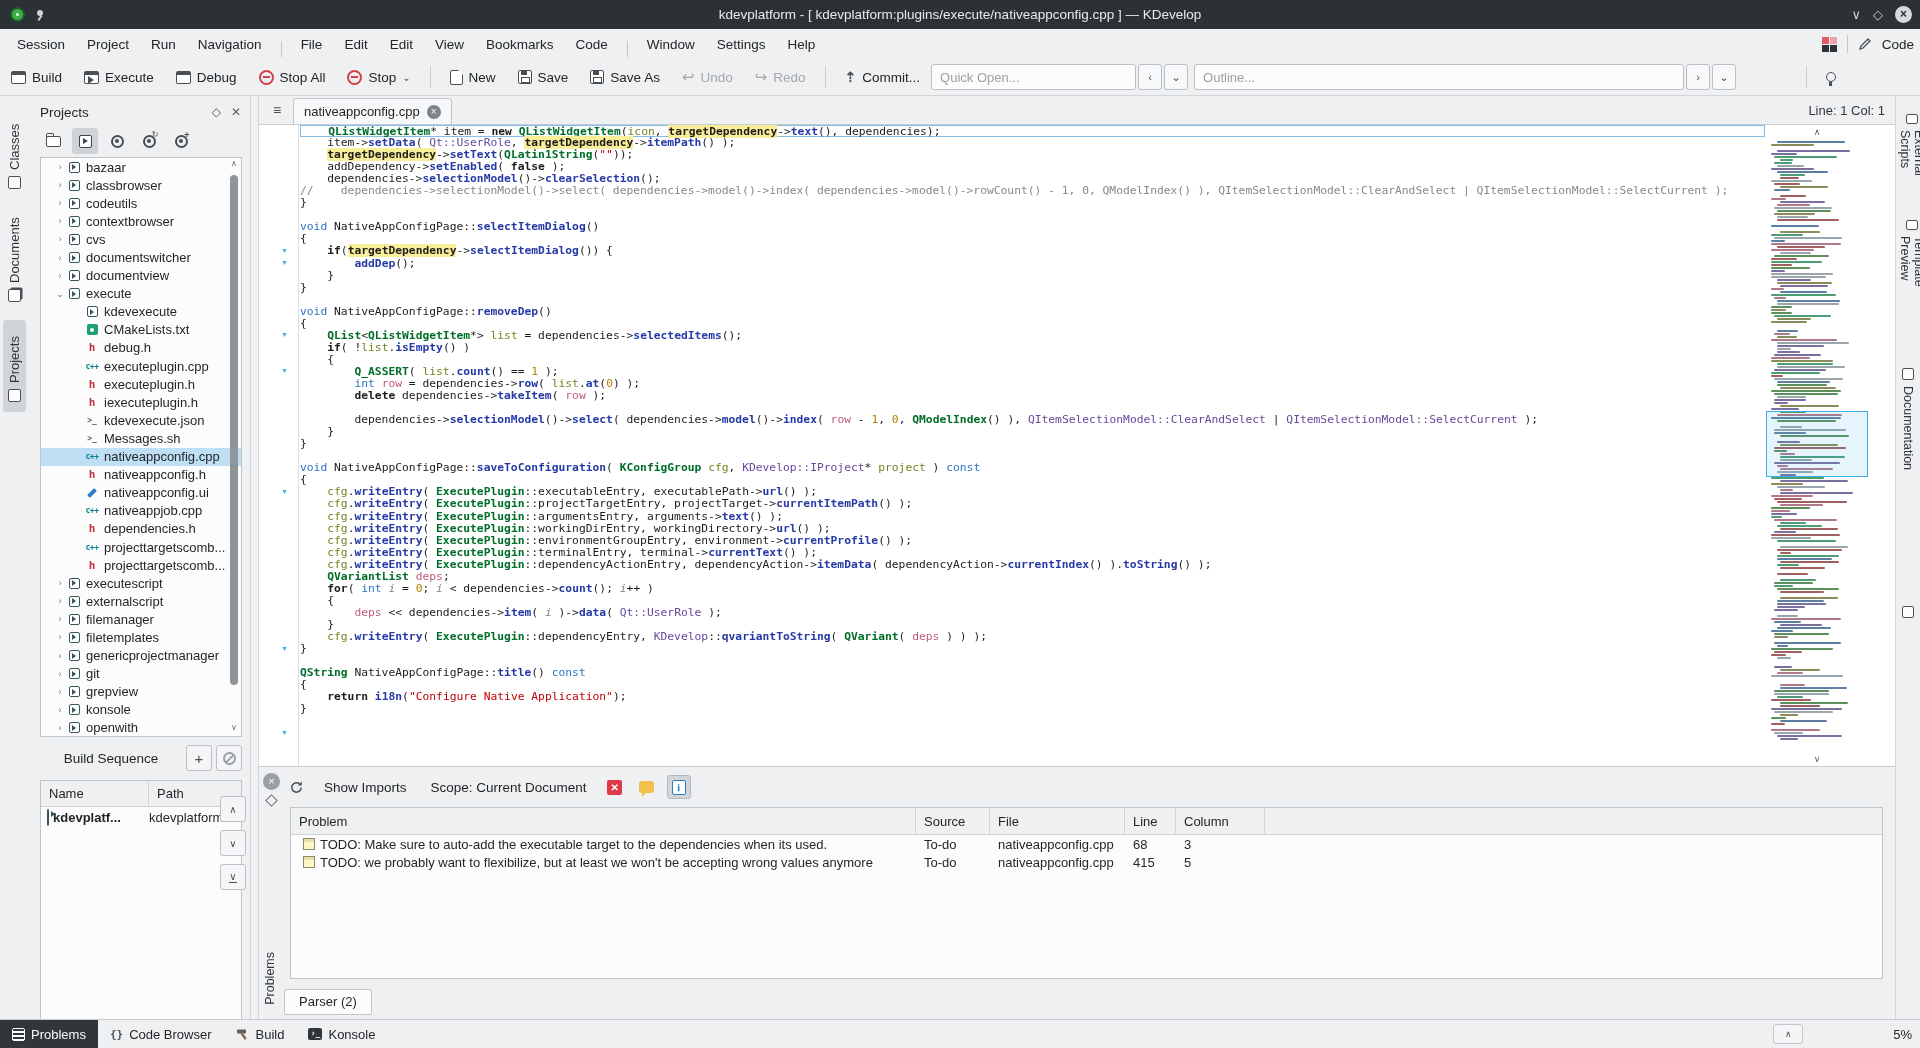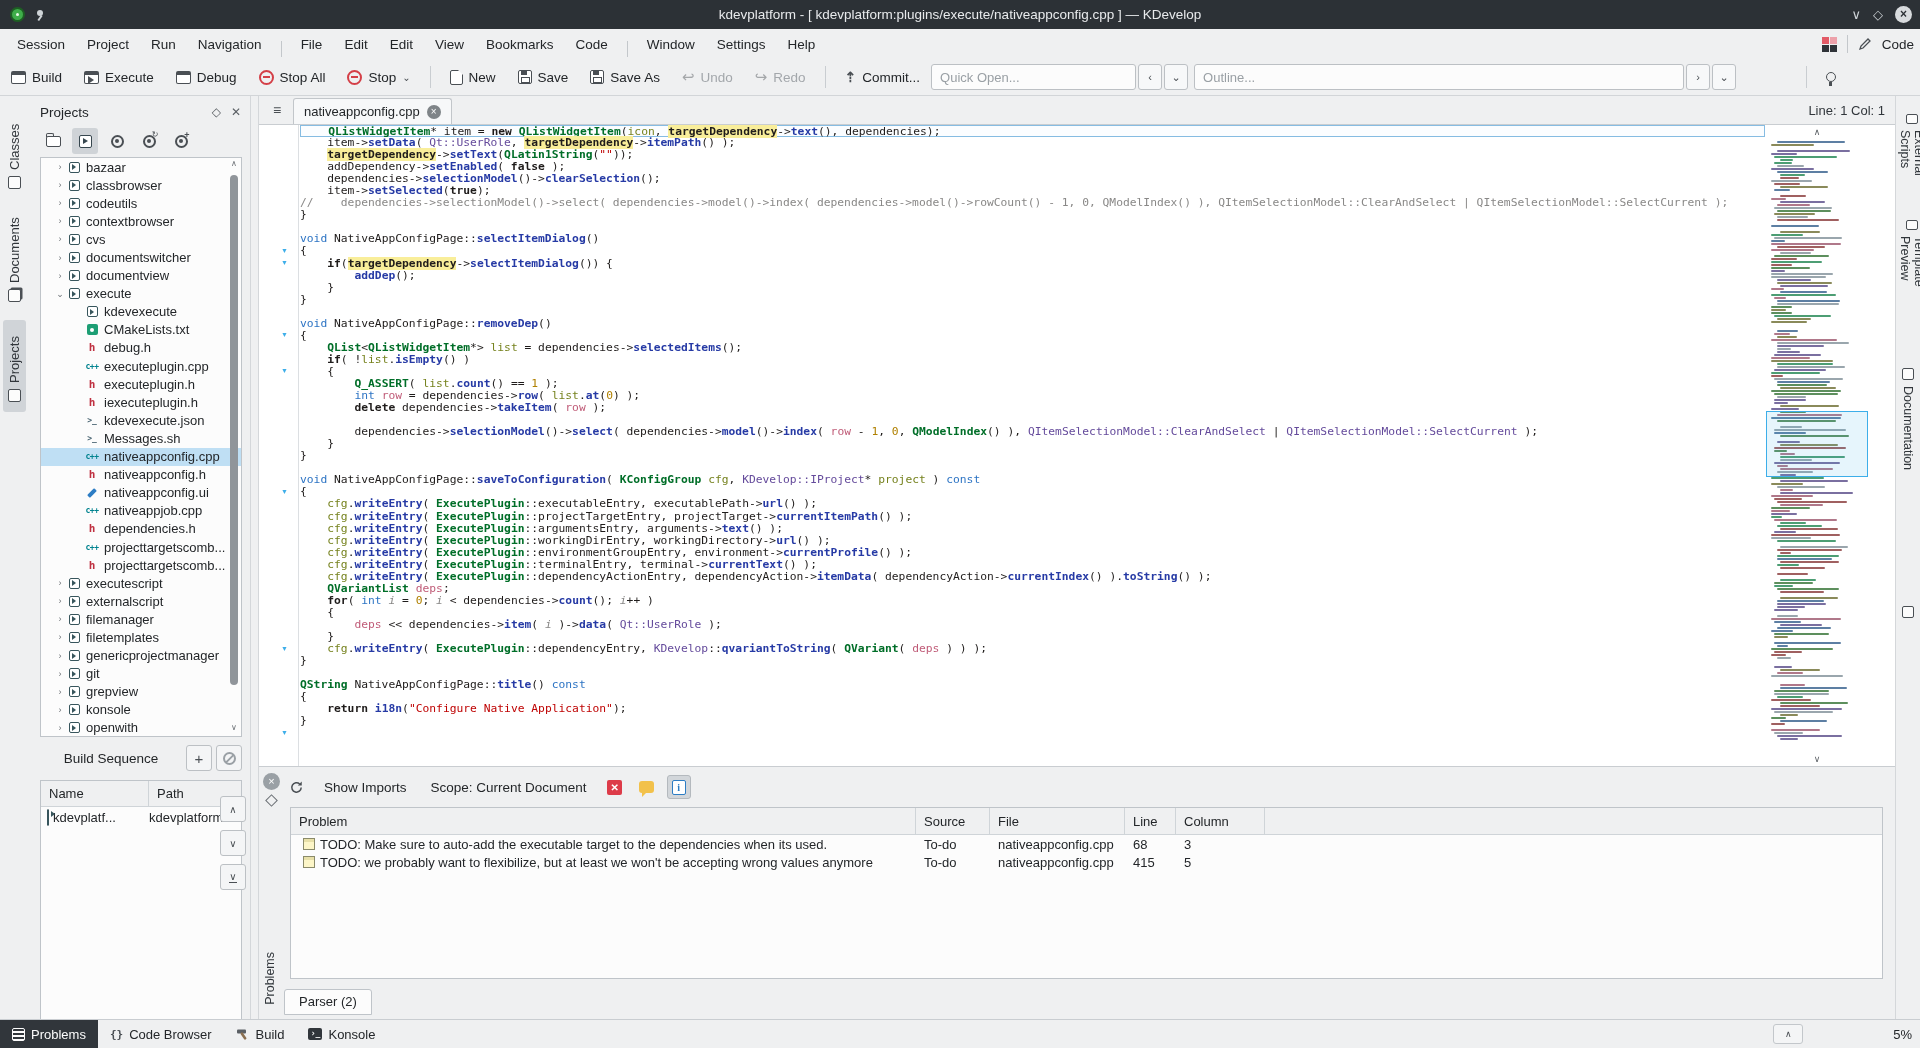--- a/index.html
+++ b/index.html
@@ -552,21 +552,21 @@
     <span class="bs-btn">
         <span class="ico-null"></span>
       </span>
   </div>
   <div id="bseq-table">
     <div class="hdr">
       <div class="c1">Name</div>
       <div class="c2">Path</div>
     </div>
     <div class="row">
-      <div class="c1" style="border-right:none;">
+      <div class="c1" style="border-right:none;font-weight:bold;">
           <span class="fico"><span class="fi-plugin"></span></span>
           <span>kdevplatf...</span>
         </div>
       <div class="c2">
           <span>kdevplatform</span>
         </div>
     </div>
   </div>
   <div class="bs-side" style="right:4px; top:700px; position:absolute;">
     <span class="bs-btn" style="font-size:10px;">∧</span>
@@ -598,21 +598,20 @@
         <span class="fold-mark" style="top: 362.8px;">▼</span>
         <span class="fold-mark" style="top: 519.58px;">▼</span>
         <span class="fold-mark" style="top: 604px;">▼</span>
       </div>
     <div id="codearea">
         <div class="code-line cur"><span class="tk-p">    </span><span class="tk-t">QListWidgetItem</span><span class="tk-p">* item = </span><span class="tk-c">new</span><span class="tk-p"> </span><span class="tk-t">QListWidgetItem</span><span class="tk-p">(</span><span class="tk-g">icon</span><span class="tk-p">, </span><span class="tk-h">targetDependency</span><span class="tk-p">-&gt;</span><span class="tk-f">text</span><span class="tk-p">(), dependencies);</span></div>
         <div class="code-line"><span class="tk-p">    item-&gt;</span><span class="tk-f">setData</span><span class="tk-p">( </span><span class="tk-e">Qt::UserRole</span><span class="tk-p">, </span><span class="tk-h">targetDependency</span><span class="tk-p">-&gt;</span><span class="tk-f">itemPath</span><span class="tk-p">() );</span></div>
         <div class="code-line"><span class="tk-p">    </span><span class="tk-h">targetDependency</span><span class="tk-p">-&gt;</span><span class="tk-f">setText</span><span class="tk-p">(</span><span class="tk-t">QLatin1String</span><span class="tk-p">(</span><span class="tk-s">""</span><span class="tk-p">));</span></div>
         <div class="code-line"><span class="tk-p">    addDependency-&gt;</span><span class="tk-f">setEnabled</span><span class="tk-p">( </span><span class="tk-c">false</span><span class="tk-p"> );</span></div>
         <div class="code-line"><span class="tk-p">    dependencies-&gt;</span><span class="tk-f">selectionModel</span><span class="tk-p">()-&gt;</span><span class="tk-f">clearSelection</span><span class="tk-p">();</span></div>
-        <div class="code-line"><span class="tk-p">    item-&gt;</span><span class="tk-f">setSelected</span><span class="tk-p">(</span><span class="tk-c">true</span><span class="tk-p">);</span></div>
         <div class="code-line"><span class="tk-m">//    dependencies-&gt;selectionModel()-&gt;select( dependencies-&gt;model()-&gt;index( dependencies-&gt;model()-&gt;rowCount() - 1, 0, QModelIndex() ), QItemSelectionModel::ClearAndSelect | QItemSelectionModel::SelectCurrent );</span></div>
         <div class="code-line"><span class="tk-p">}</span></div>
         <div class="code-line">&nbsp;</div>
         <div class="code-line"><span class="tk-k">void</span><span class="tk-p"> NativeAppConfigPage::</span><span class="tk-f">selectItemDialog</span><span class="tk-p">()</span></div>
         <div class="code-line"><span class="tk-p">{</span></div>
         <div class="code-line"><span class="tk-p">    </span><span class="tk-c">if</span><span class="tk-p">(</span><span class="tk-h">targetDependency</span><span class="tk-p">-&gt;</span><span class="tk-f">selectItemDialog</span><span class="tk-p">()) {</span></div>
         <div class="code-line"><span class="tk-p">        </span><span class="tk-f">addDep</span><span class="tk-p">();</span></div>
         <div class="code-line"><span class="tk-p">    }</span></div>
         <div class="code-line"><span class="tk-p">}</span></div>
         <div class="code-line">&nbsp;</div>

